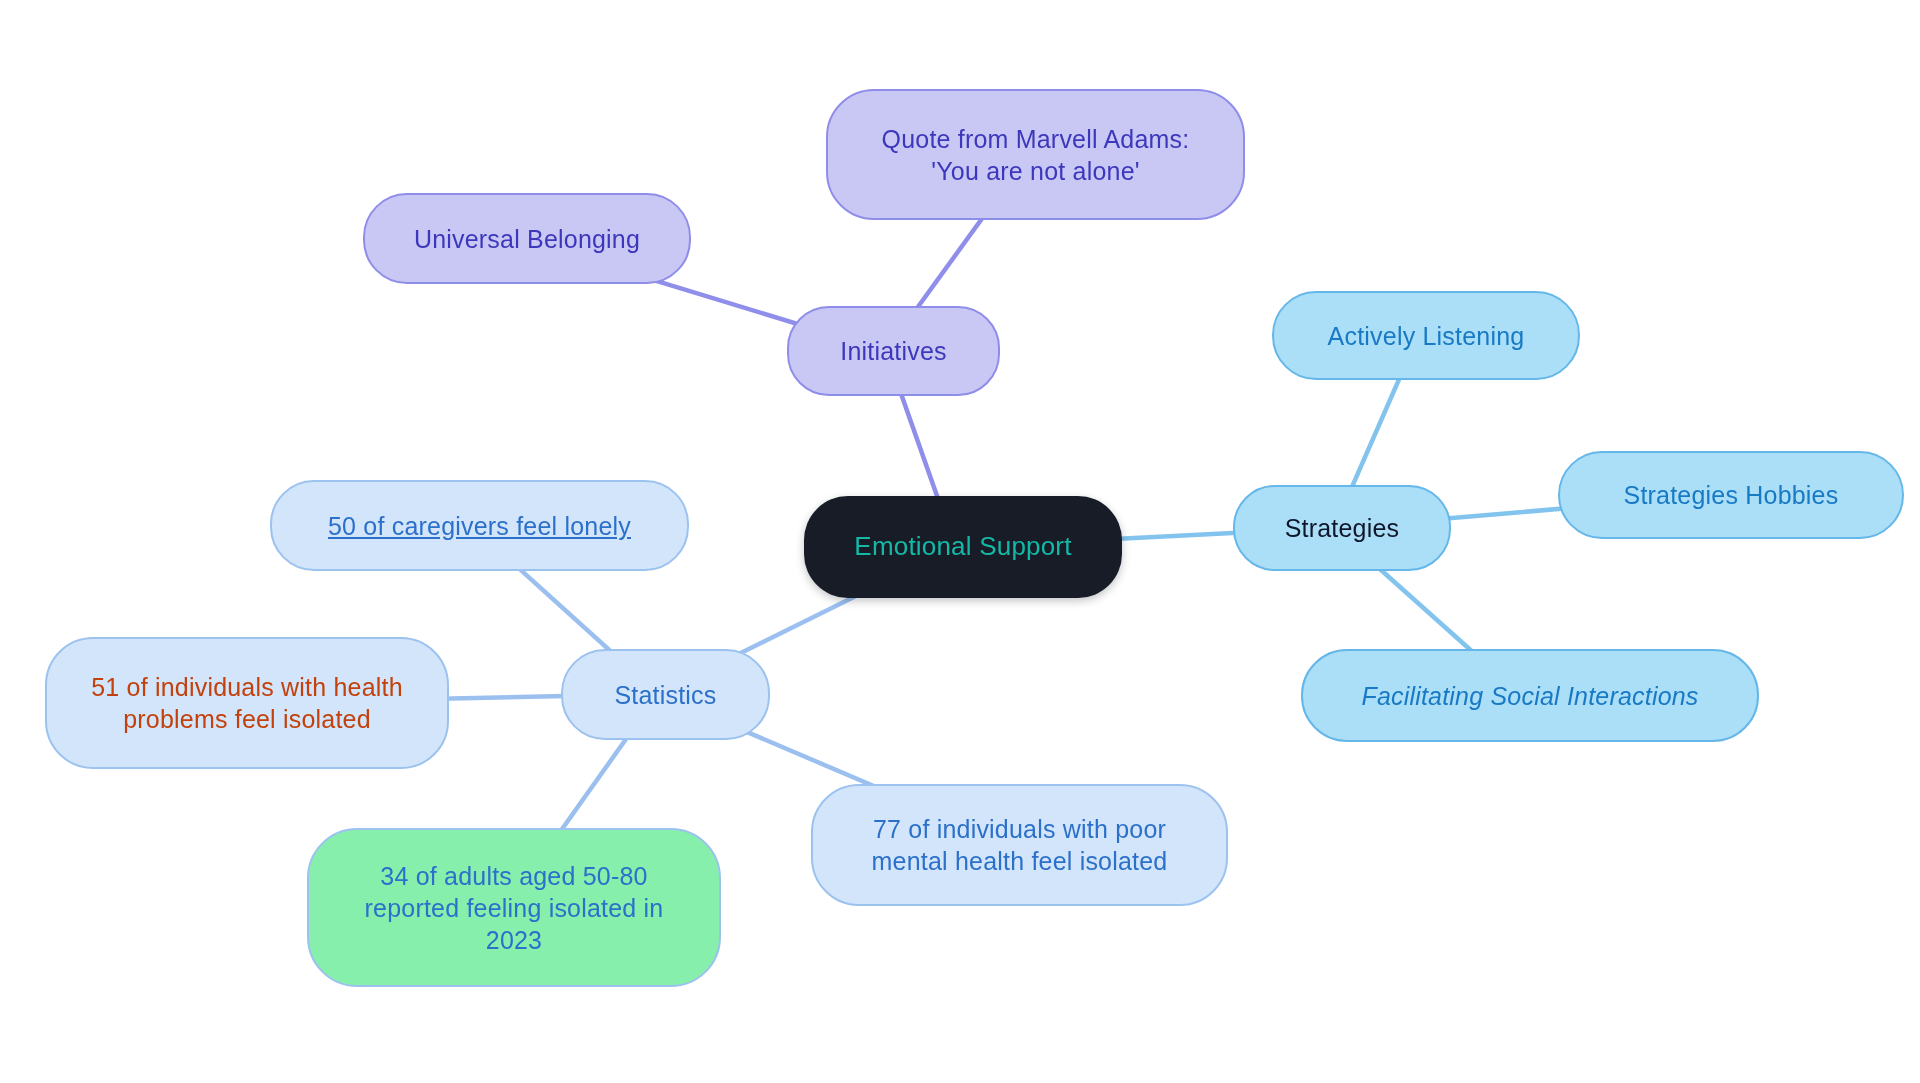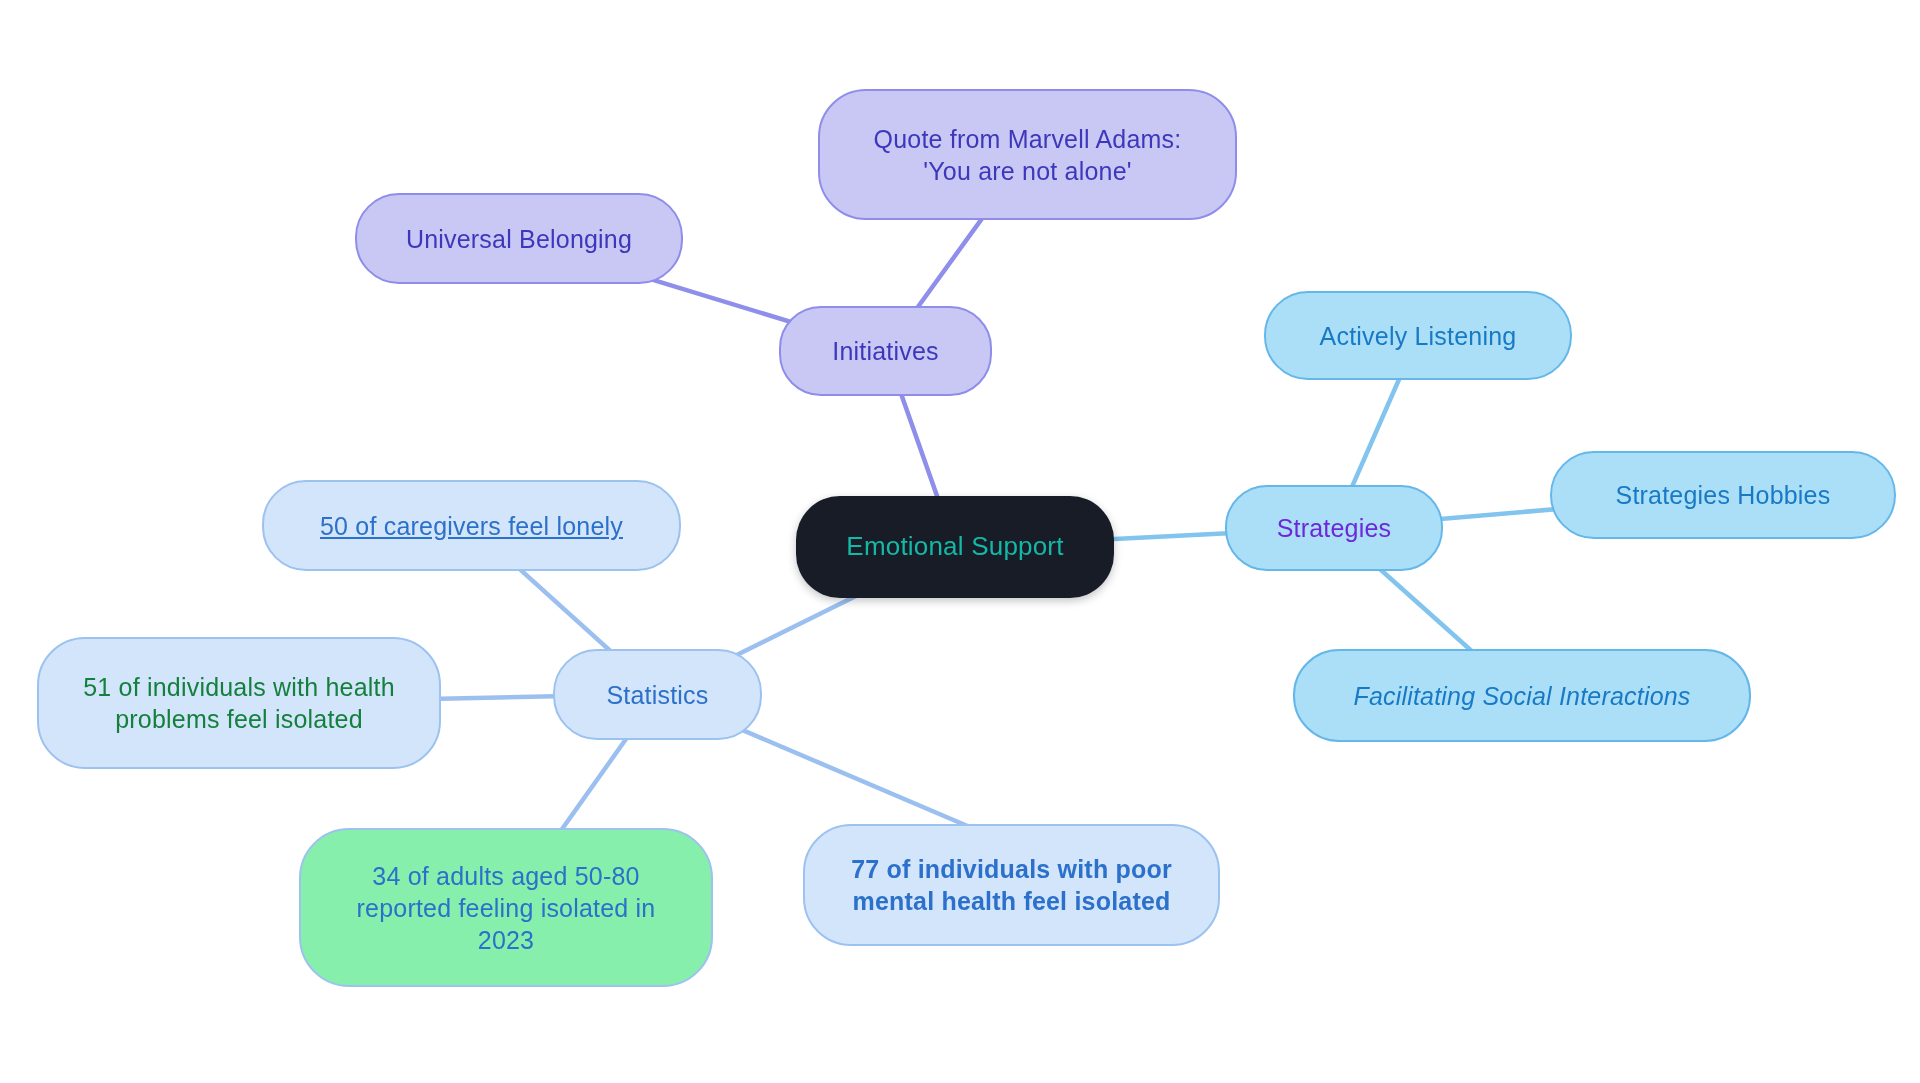--- a/index.html
+++ b/index.html
@@ -34,20 +34,21 @@
     justify-content: center;
     text-align: center;
     box-sizing: border-box;
     border: 2px solid transparent;
     border-radius: 46px;
     padding: 8px 36px;
     font-size: 25px;
     line-height: 1.28;
     letter-spacing: 0.2px;
     cursor: pointer;
+    margin-left: 8px;
   }
   .node-root {
     border: none;
     border-radius: 44px;
     font-size: 26px;
     box-shadow: 0 3px 8px rgba(15, 20, 30, 0.25);
     z-index: 3;
   }
 </style>
 </head>
@@ -80,42 +81,42 @@
   <div class="node" style="left: 779px; top: 306px; width: 213px; height: 90px; border-radius: 42px; background-color: rgb(201, 200, 245); border-color: rgb(143, 141, 234); color: rgb(61, 56, 187);">
     <span>Initiatives</span>
   </div>
   <div class="node" style="left: 355px; top: 193px; width: 328px; height: 91px; border-radius: 44px; background-color: rgb(201, 200, 245); border-color: rgb(143, 141, 234); color: rgb(61, 56, 187);">
     <span>Universal Belonging</span>
   </div>
   <div class="node" style="left: 818px; top: 89px; width: 419px; height: 131px; border-radius: 48px; background-color: rgb(201, 200, 245); border-color: rgb(143, 141, 234); color: rgb(61, 56, 187);">
     <span>Quote from Marvell Adams: 'You are not alone'</span>
   </div>
 
-  <div class="node" style="left: 1225px; top: 485px; width: 218px; height: 86px; border-radius: 42px; background-color: rgb(171, 223, 248); border-color: rgb(102, 183, 233); color: #6d28d9;">
+  <div class="node" style="left: 1225px; top: 485px; width: 218px; height: 86px; border-radius: 42px; background-color: rgb(171, 223, 248); border-color: rgb(102, 183, 233); color: #0f172a;">
     <span>Strategies</span>
   </div>
   <div class="node" style="left: 1264px; top: 291px; width: 308px; height: 89px; border-radius: 44px; background-color: rgb(171, 223, 248); border-color: rgb(102, 183, 233); color: rgb(24, 121, 196);">
     <span>Actively Listening</span>
   </div>
   <div class="node" style="left: 1550px; top: 451px; width: 346px; height: 88px; border-radius: 44px; background-color: rgb(171, 223, 248); border-color: rgb(102, 183, 233); color: rgb(24, 121, 196);">
     <span>Strategies Hobbies</span>
   </div>
   <div class="node" style="left: 1293px; top: 649px; width: 458px; height: 93px; border-radius: 46px; background-color: rgb(171, 223, 248); border-color: rgb(102, 183, 233); color: rgb(24, 121, 196); font-style: italic;">
     <span>Facilitating Social Interactions</span>
   </div>
 
   <div class="node" style="left: 553px; top: 649px; width: 209px; height: 91px; border-radius: 44px; background-color: rgb(211, 229, 250); border-color: rgb(156, 194, 239); color: rgb(43, 112, 202);">
     <span>Statistics</span>
   </div>
   <div class="node" style="left: 262px; top: 480px; width: 419px; height: 91px; border-radius: 44px; background-color: rgb(211, 229, 250); border-color: rgb(156, 194, 239); color: rgb(43, 112, 202); text-decoration: underline;">
     <span>50 of caregivers feel lonely</span>
   </div>
-  <div class="node" style="left: 37px; top: 637px; width: 404px; height: 132px; border-radius: 48px; background-color: rgb(211, 229, 250); border-color: rgb(156, 194, 239); color: #15803d;">
+  <div class="node" style="left: 37px; top: 637px; width: 404px; height: 132px; border-radius: 48px; background-color: rgb(211, 229, 250); border-color: rgb(156, 194, 239); color: #c2410c;">
     <span>51 of individuals with health problems feel isolated</span>
   </div>
   <div class="node" style="left: 299px; top: 828px; width: 414px; height: 159px; border-radius: 50px; background-color: #86efac; border-color: rgb(156, 194, 239); color: rgb(43, 112, 202);">
     <span>34 of adults aged 50-80 reported feeling isolated in 2023</span>
   </div>
-  <div class="node" style="left: 803px; top: 824px; width: 417px; height: 122px; border-radius: 48px; background-color: rgb(211, 229, 250); border-color: rgb(156, 194, 239); color: rgb(43, 112, 202); font-weight: bold;">
+  <div class="node" style="left: 803px; top: 784px; width: 417px; height: 122px; border-radius: 48px; background-color: rgb(211, 229, 250); border-color: rgb(156, 194, 239); color: rgb(43, 112, 202);">
     <span>77 of individuals with poor mental health feel isolated</span>
   </div>
 
 </div>
 
 </body></html>

